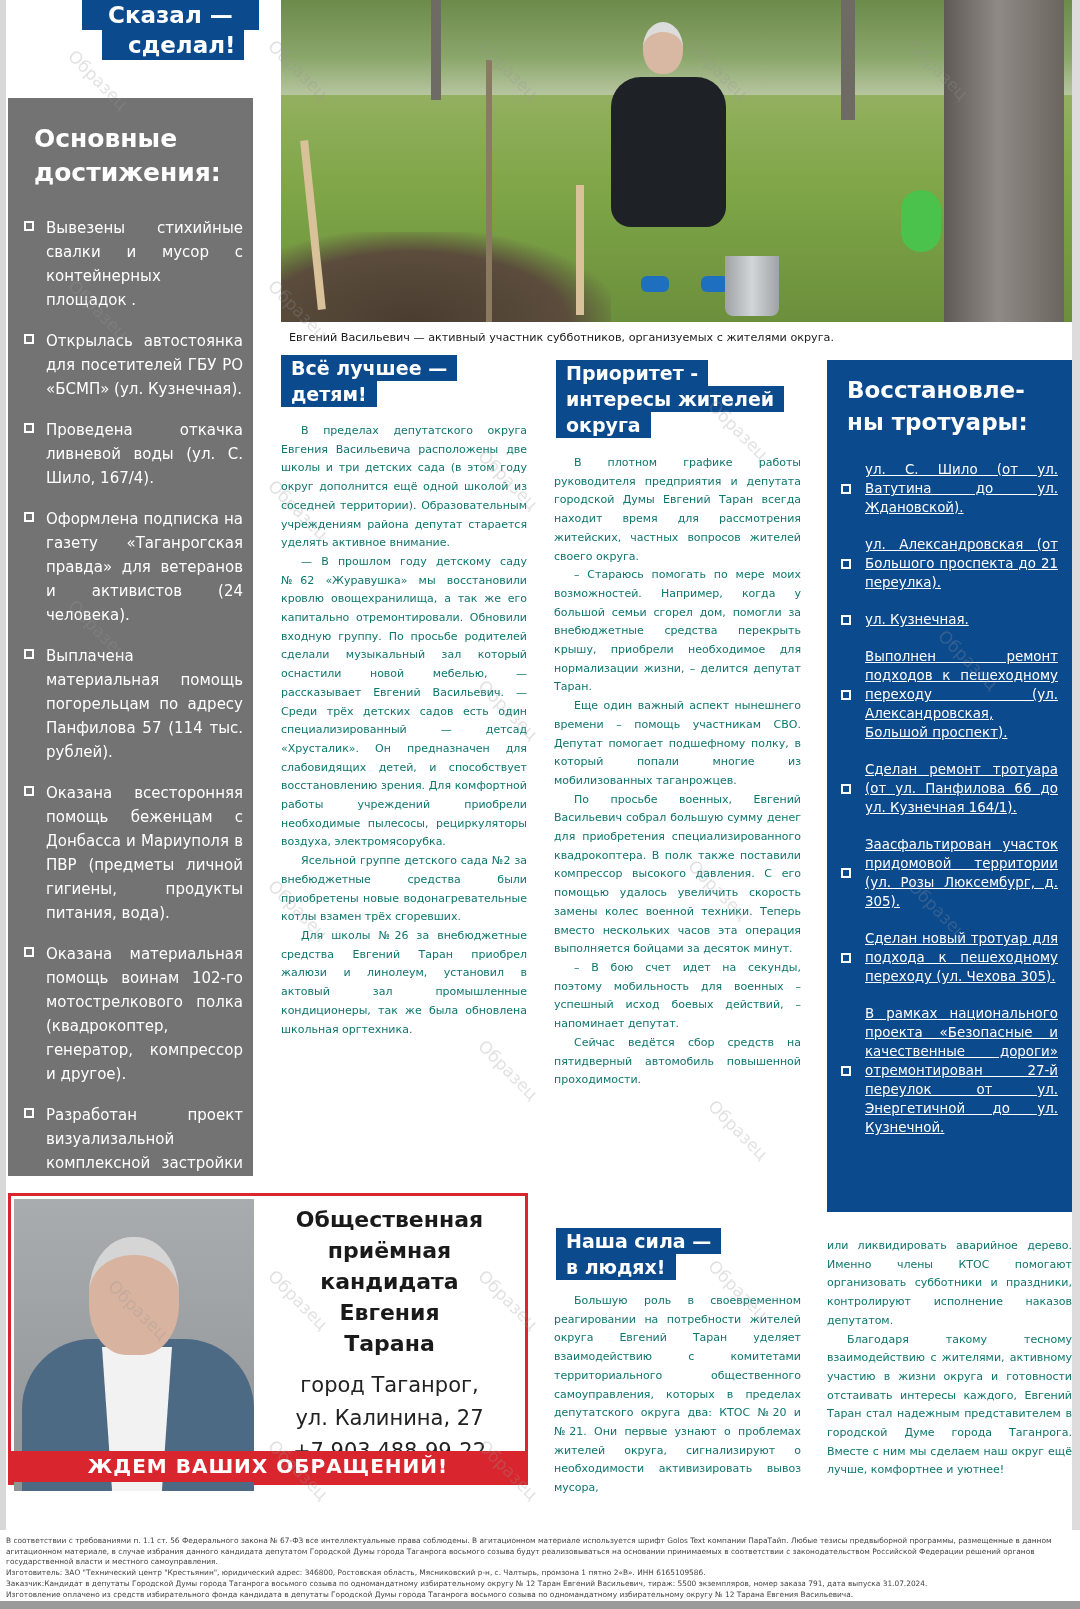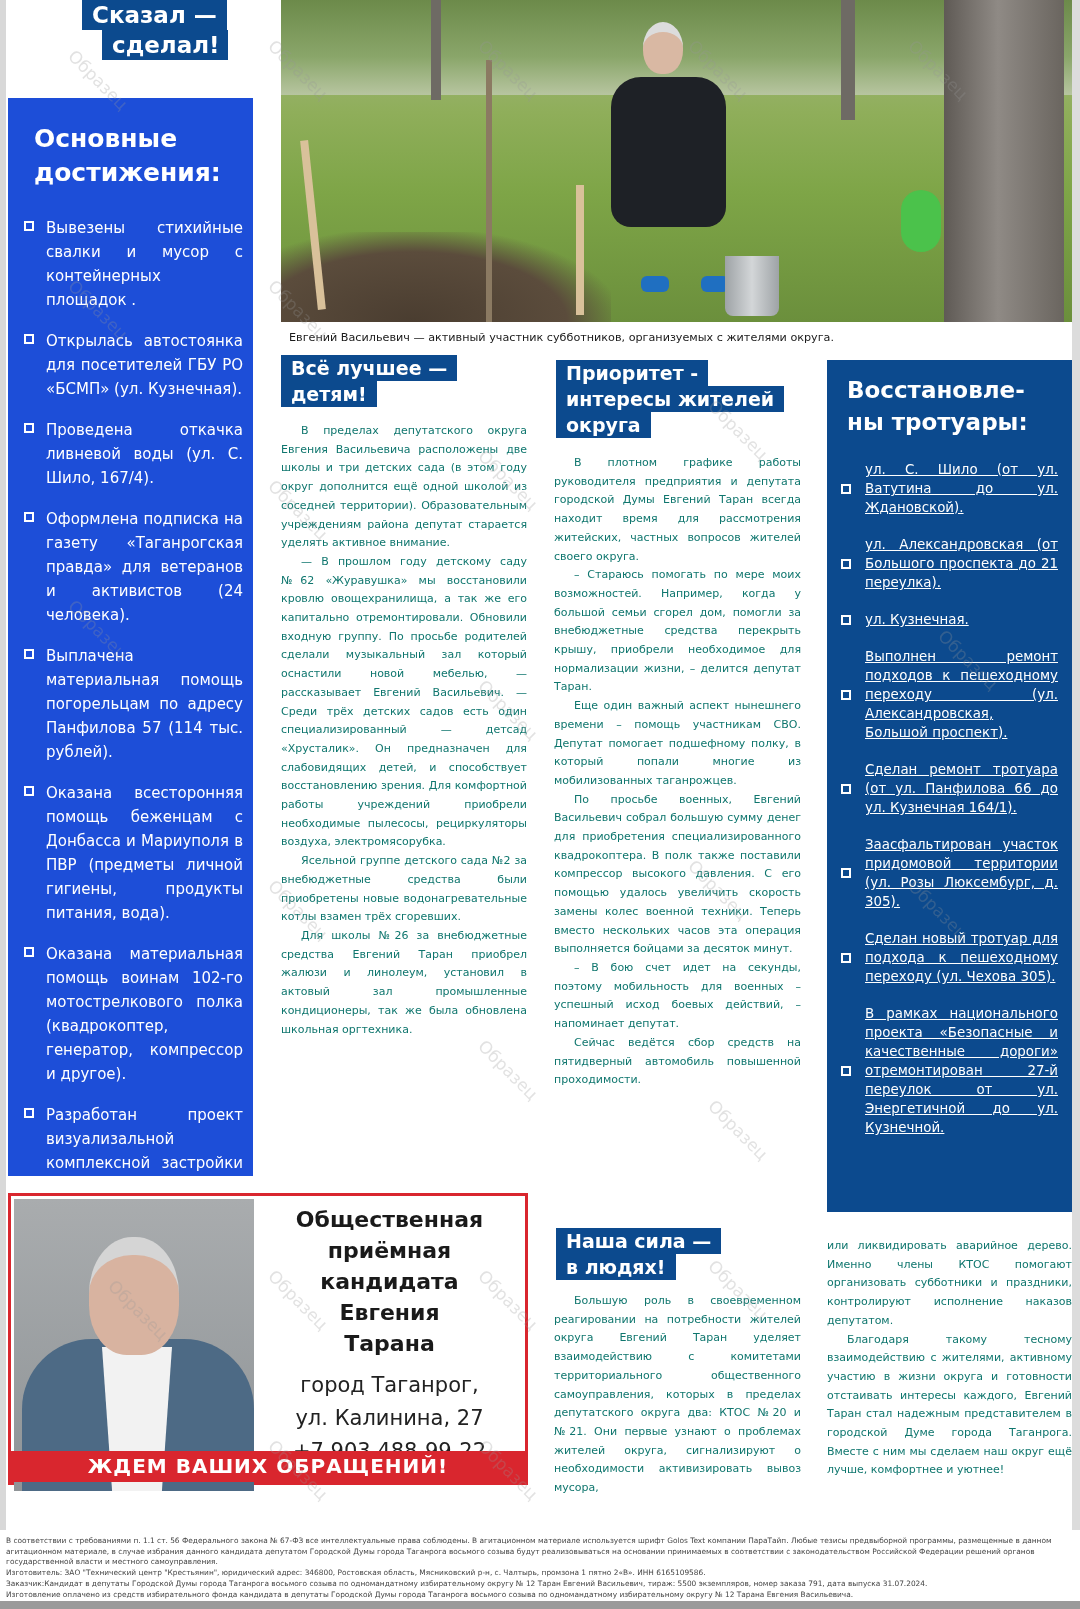--- a/index.html
+++ b/index.html
@@ -6,27 +6,27 @@
   html, body { width: 1080px; height: 1609px; overflow: hidden; background: #fff; }
   body { font-family: "DejaVu Sans", sans-serif; color: #2a2a2a; position: relative; }
 
   .page-edge-left { position: absolute; left: 0; top: 0; width: 6px; height: 1530px; background: #d8d8d8; }
   .page-edge-right { position: absolute; right: 0; top: 0; width: 8px; height: 1530px; background: #dcdcdc; }
   .page-bottom-bar { position: absolute; left: 0; bottom: 0; width: 1080px; height: 8px; background: #9a9a9a; }
 
   
   .headline { position: absolute; left: 82px; top: 0; }
   .headline .hl-line { display: block; background: #0c4a8e; color: #fff; font-weight: bold;
-    font-size: 23px; line-height: 30px; padding: 0 10px; width: fit-content; }
+    font-size: 23px; line-height: 30px; padding: 0 26px; width: fit-content; }
   .headline .hl-line.l1 { margin-left: 0; }
   .headline .hl-line.l2 { margin-left: 20px; padding-right: 8px; }
 
   
   .achievements { position: absolute; left: 8px; top: 98px; width: 245px; height: 1078px;
-    background: #1d4ed8; color: #fff; padding: 24px 10px 0 16px; }
+    background: #737373; color: #fff; padding: 24px 10px 0 16px; }
   .achievements .box-title { font-weight: bold; font-size: 25px; line-height: 34px;
     margin: 0 0 26px 10px; }
   .bullet-list { list-style: none; }
   .bullet-list li { display: flex; align-items: flex-start; margin-bottom: 17px; }
   .bullet { flex: 0 0 10px; width: 10px; height: 10px; border: 2px solid #fff; margin-top: 5px; margin-right: 12px; }
   .bullet-text { font-size: 15px; line-height: 24px; text-align: justify; }
 
   
   .photo { position: absolute; left: 281px; top: 0; width: 791px; height: 322px; overflow: hidden;
     background: linear-gradient(180deg, #a9b98a 0%, #8fae5a 35%, #7ea547 60%, #6b8f3c 100%); }

